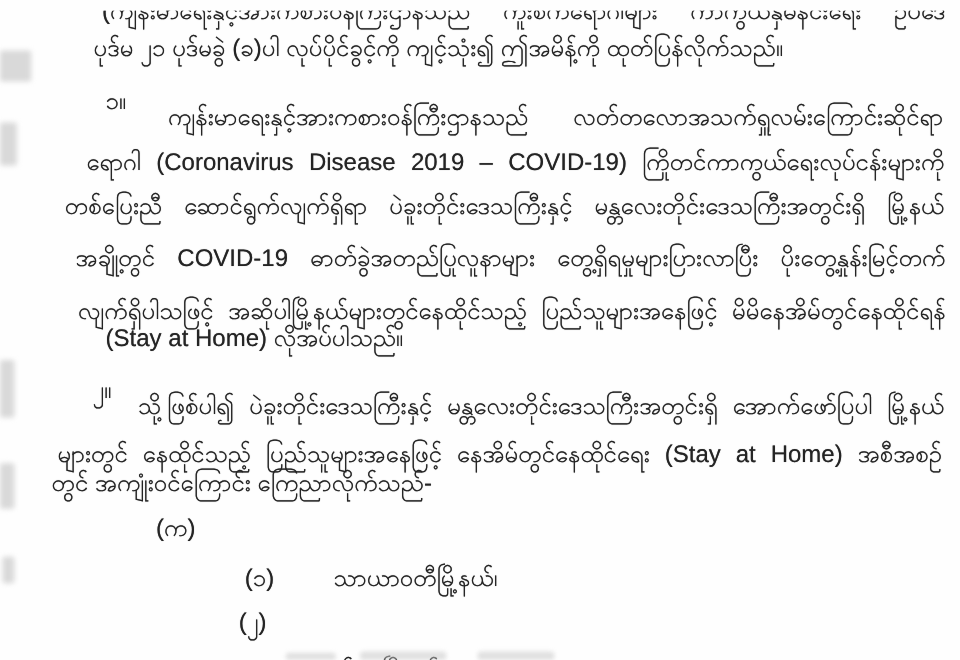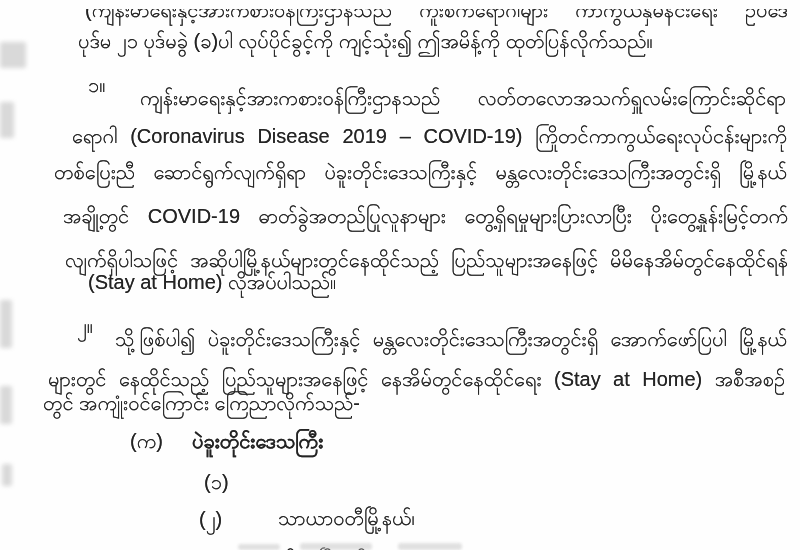--- a/index.html
+++ b/index.html
@@ -82,24 +82,23 @@
   <div class="line justify" style="left:63px; right:12px; top:184px;">အချို့တွင် COVID-19 ဓာတ်ခွဲအတည်ပြုလူနာများ တွေ့ရှိရမှုများပြားလာပြီး ပိုးတွေ့နှုန်းမြင့်တက်</div>
   <div class="line justify" style="left:65px; right:12px; top:228px;">လျက်ရှိပါသဖြင့် အဆိုပါမြို့နယ်များတွင်နေထိုင်သည့် ပြည်သူများအနေဖြင့် မိမိနေအိမ်တွင်နေထိုင်ရန်</div>
   <div class="line" style="left:64px; top:263px;margin-left:24px;">(Stay at Home) လိုအပ်ပါသည်။</div>
 
   <span class="para-num" style="left:77px; top:307px;">၂။</span>
   <div class="line justify" style="left:115px; right:13px; top:307px;">သို့ဖြစ်ပါ၍ ပဲခူးတိုင်းဒေသကြီးနှင့် မန္တလေးတိုင်းဒေသကြီးအတွင်းရှိ အောက်ဖော်ပြပါ မြို့နယ်</div>
   <div class="line justify" style="left:48px; right:15px; top:347px;">များတွင် နေထိုင်သည့် ပြည်သူများအနေဖြင့် နေအိမ်တွင်နေထိုင်ရေး (Stay at Home) အစီအစဉ်</div>
   <div class="line" style="left:43px; top:384px;">တွင် အကျုံးဝင်ကြောင်း ကြေညာလိုက်သည်-</div>
 
   <span class="para-num" style="left:130px; top:422px;">(က)</span>
-  <div class="line bold" style="left:192px; top:422px;">ပဲခူးတိုင်းဒေသကြီး</div>
 
   <span class="para-num" style="left:204px; top:463px;">(၁)</span>
-  <div class="line" style="left:278px; top:463px;margin-top:36px;">သာယာဝတီမြို့နယ်၊</div>
+  <div class="line" style="left:278px; top:463px;">သာယာဝတီမြို့နယ်၊</div>
 
   <span class="para-num" style="left:199px; top:500px;">(၂)</span>
   <div class="line" style="left:272px; top:500px;margin-top:40px;">မင်းလှမြို့နယ်၊</div>
 
   <div class="ghost-line" style="left:238px; top:544px; width:42px; height:6px;"></div>
   <div class="ghost-line" style="left:300px; top:543px; width:72px; height:7px;"></div>
   <div class="ghost-line" style="left:398px; top:543px; width:64px; height:7px;"></div>
 
 </div>
 

